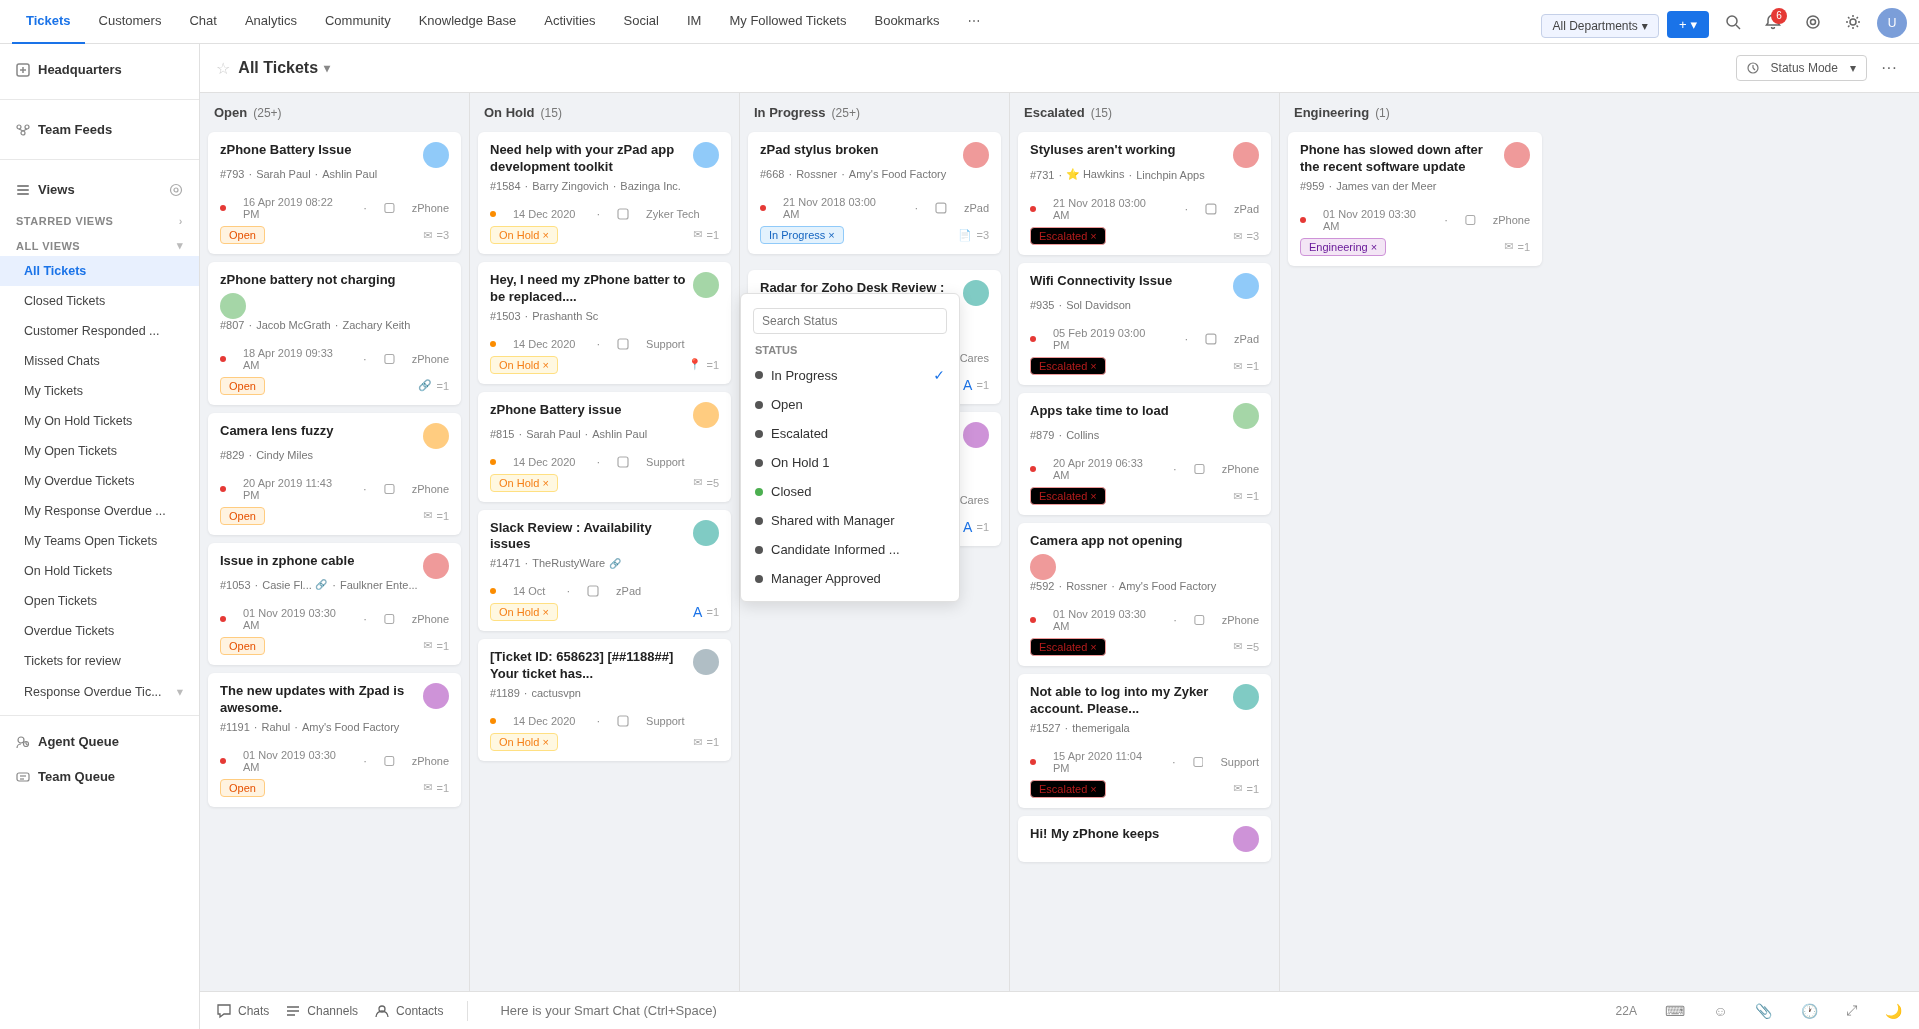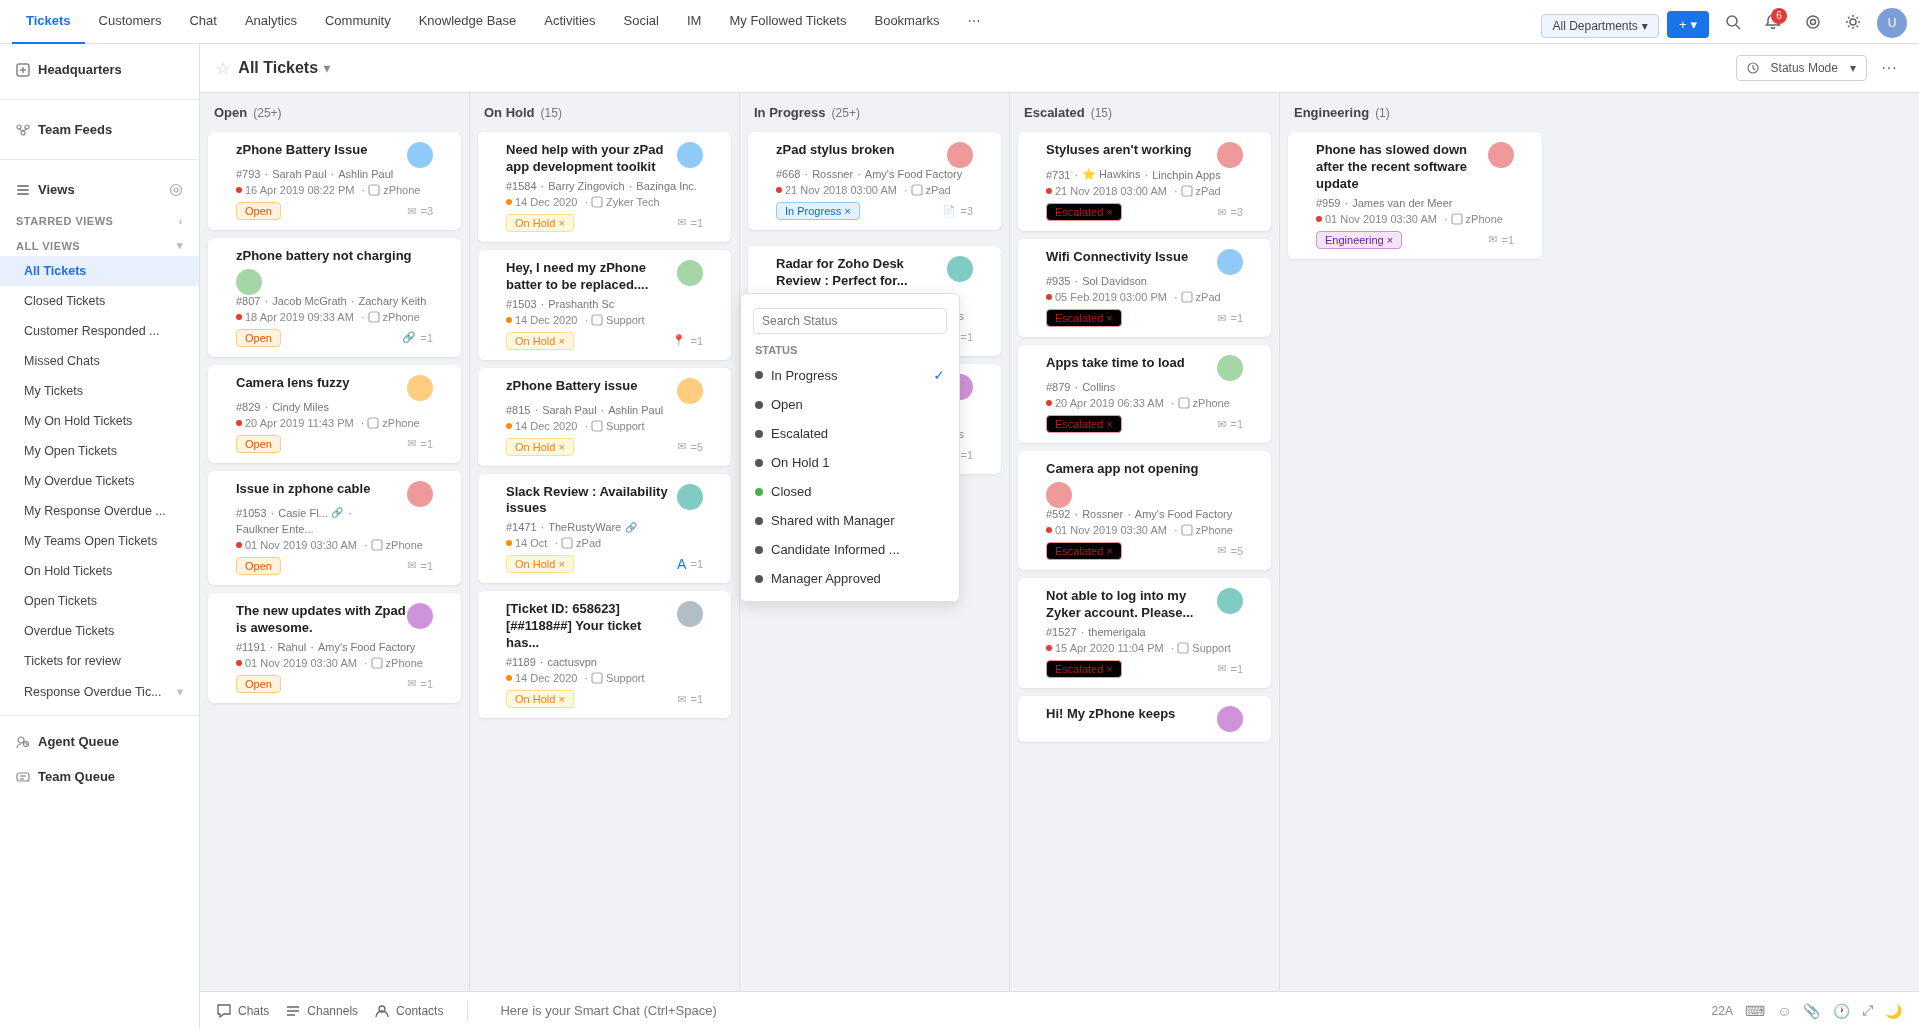--- a/index.html
+++ b/index.html
@@ -37,24 +37,24 @@
     .all-tickets-title { font-size: 16px; font-weight: 600; color: #333; display: flex; align-items: center; gap: 6px; cursor: pointer; }
     .status-mode-btn { margin-left: auto; display: flex; align-items: center; gap: 12px; border: 1px solid #d0d0d0; border-radius: 4px; padding: 5px 10px; font-size: 12px; cursor: pointer; color: #555; }
     .more-options-btn { width: 28px; height: 28px; display: flex; align-items: center; justify-content: center; cursor: pointer; color: #666; font-size: 16px; }
 
     
     .kanban-board { display: flex; gap: 0; overflow-x: auto; flex: 1; padding: 0; background: #f0f2f5; }
     .kanban-col { width: 270px; flex-shrink: 0; display: flex; flex-direction: column; background: #f0f2f5; border-right: 1px solid #e0e0e0; }
     .kanban-col-header { padding: 12px 14px 8px; display: flex; align-items: center; gap: 6px; font-size: 13px; font-weight: 600; color: #444; background: #f0f2f5; }
     .kanban-col-count { font-size: 12px; color: #777; font-weight: 400; }
     .kanban-cards { flex: 1; overflow-y: auto; padding: 4px 8px 8px; display: flex; flex-direction: column; gap: 8px; }
-    .kanban-card { background: #fff; border-radius: 6px; padding: 10px 28px; box-shadow: 0 1px 3px rgba(0,0,0,0.08); cursor: pointer; position: relative; }
+    .kanban-card { background: #fff; border-radius: 6px; padding: 10px 12px; box-shadow: 0 1px 3px rgba(0,0,0,0.08); cursor: pointer; position: relative; }
     .card-title { font-size: 13px; font-weight: 600; color: #222; margin-bottom: 4px; line-height: 1.3; }
     .card-meta { font-size: 11px; color: #777; display: flex; align-items: center; gap: 4px; flex-wrap: wrap; }
-    .card-time { display: flex; align-items: center; gap: 3px; font-size: 11px; color: #888; margin-top: 4px; }
+    .card-time { display: flex; align-items: center; gap: 17px; font-size: 11px; color: #888; margin-top: 16px; }
     .card-footer { display: flex; align-items: center; justify-content: space-between; margin-top: 6px; }
     .status-badge { display: inline-flex; align-items: center; gap: 4px; border-radius: 4px; padding: 2px 8px; font-size: 11px; font-weight: 500; }
     .badge-open { background: #fff3e0; color: #e65100; border: 1px solid #ffcc80; }
     .badge-onhold { background: #fff8e1; color: #f57f17; border: 1px solid #ffe082; }
     .badge-inprogress { background: #e3f2fd; color: #1565c0; border: 1px solid #90caf9; }
     .badge-escalated { background: #000000; color: #b71c1c; border: 1px solid #ef9a9a; }
     .badge-engineering { background: #f3e5f5; color: #6a1b9a; border: 1px solid #ce93d8; }
     .card-avatar { width: 26px; height: 26px; border-radius: 50%; background: #90caf9; flex-shrink: 0; overflow: hidden; display: flex; align-items: center; justify-content: center; font-size: 11px; color: #fff; }
     .card-icons { display: flex; align-items: center; gap: 4px; color: #aaa; font-size: 11px; }
 
@@ -64,21 +64,21 @@
     .status-dropdown-search input { width: 100%; border: 1px solid #ddd; border-radius: 4px; padding: 5px 8px; font-size: 12px; outline: none; }
     .status-dropdown-label { font-size: 11px; color: #888; padding: 4px 14px; font-weight: 600; text-transform: uppercase; }
     .status-dropdown-item { display: flex; align-items: center; gap: 8px; padding: 7px 14px; cursor: pointer; font-size: 13px; color: #333; }
     .status-dot { width: 8px; height: 8px; border-radius: 50%; flex-shrink: 0; }
     .status-check { color: #1a73e8; margin-left: auto; font-size: 14px; }
 
     
     .bottom-bar { height: 38px; background: #fff; border-top: 1px solid #e0e0e0; display: flex; align-items: center; padding: 0 16px; gap: 16px; }
     .bottom-bar-item { display: flex; align-items: center; gap: 6px; font-size: 12px; color: #666; cursor: pointer; }
     .chat-input { flex: 1; border: none; outline: none; font-size: 13px; color: #999; padding: 0 8px; }
-    .bottom-right { margin-left: auto; display: flex; align-items: center; gap: 12px; text-align: center; }
+    .bottom-right { margin-left: auto; display: flex; align-items: center; gap: 28px; text-align: center; }
     .bottom-icon { color: #888; cursor: pointer; font-size: 14px; display: flex; align-items: center; }
 
     
     .kanban-cards::-webkit-scrollbar { width: 4px; }
     .kanban-cards::-webkit-scrollbar-thumb { background: #ccc; border-radius: 2px; }
     .sidebar::-webkit-scrollbar { width: 3px; }
     .sidebar::-webkit-scrollbar-thumb { background: #ddd; border-radius: 2px; }
     .red-dot { width: 6px; height: 6px; border-radius: 50%; background: #e53935; display: inline-block; flex-shrink: 0; }
     .orange-dot { width: 6px; height: 6px; border-radius: 50%; background: #fb8c00; display: inline-block; flex-shrink: 0; }
     .inprogress-col { position: relative; }

